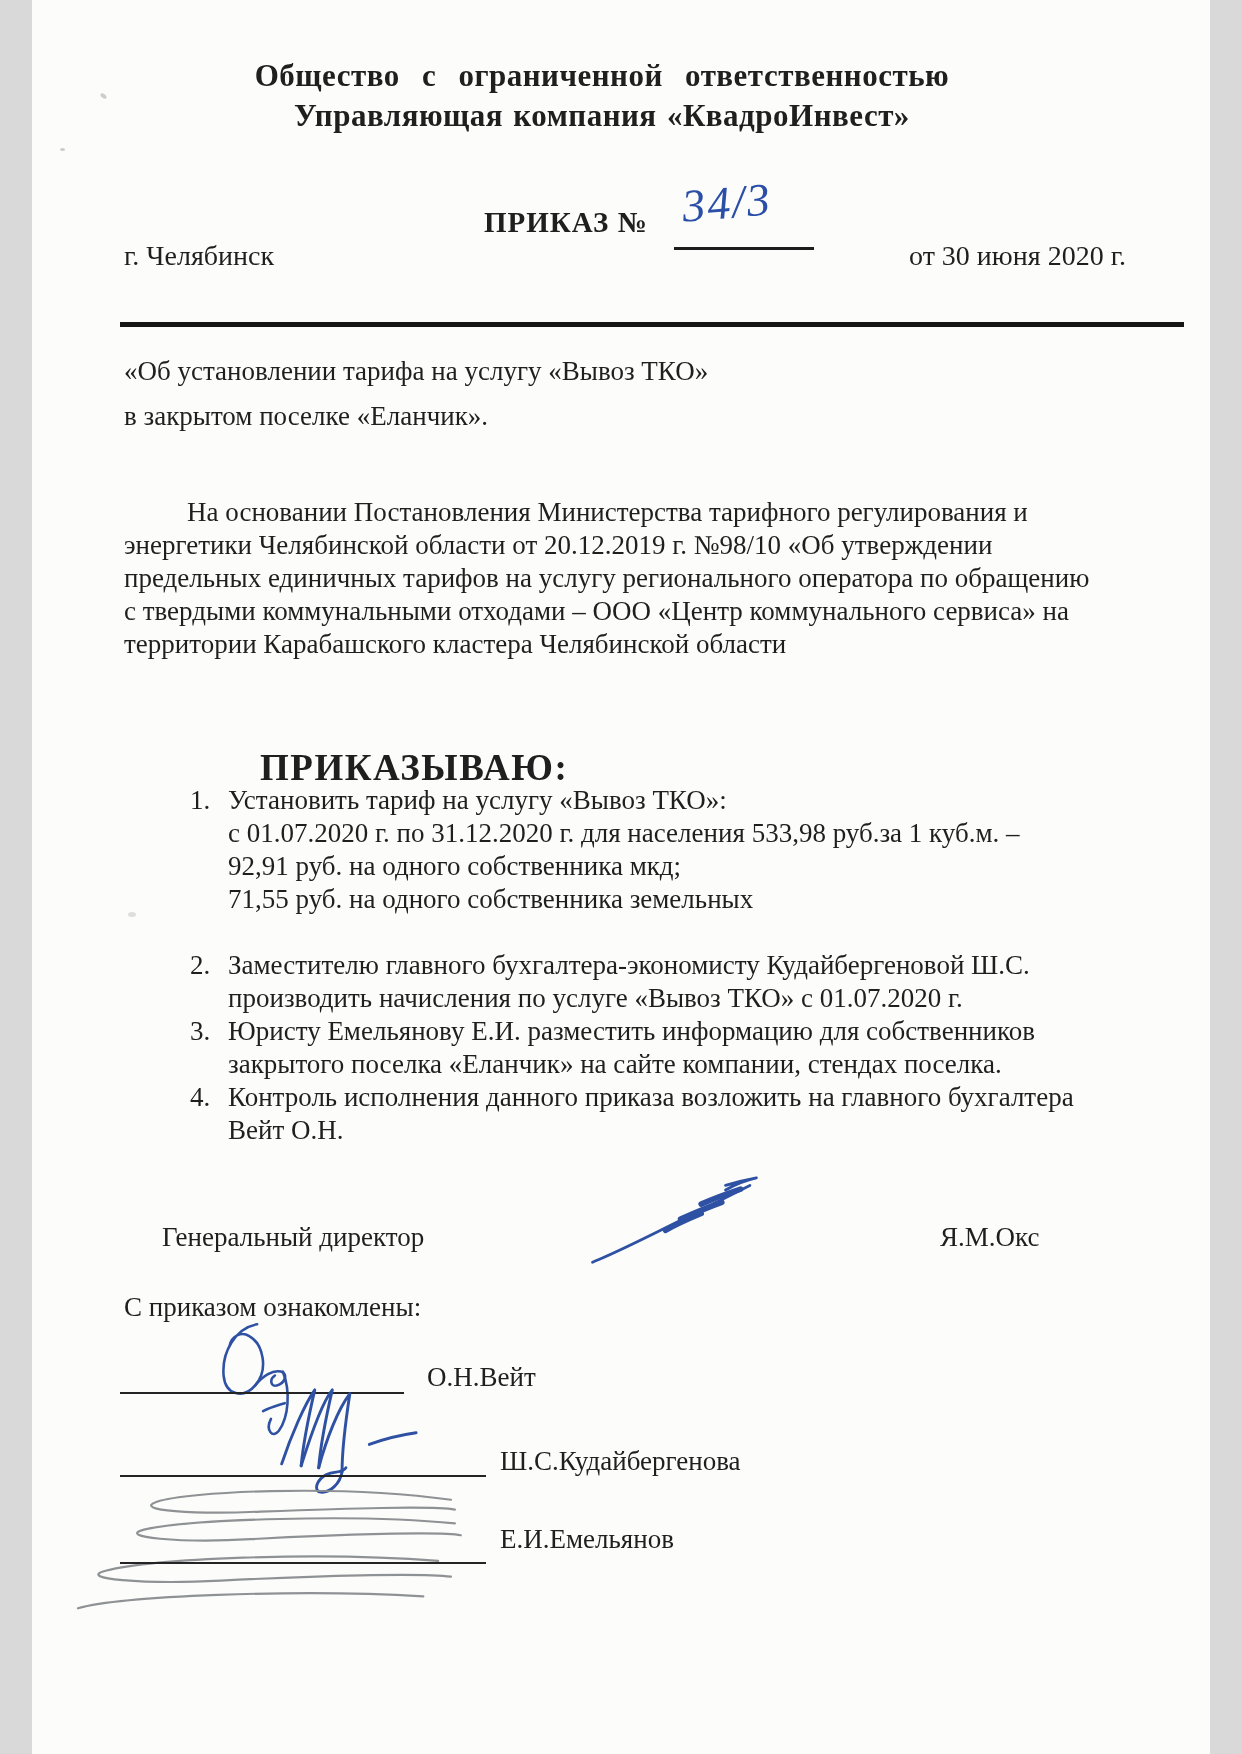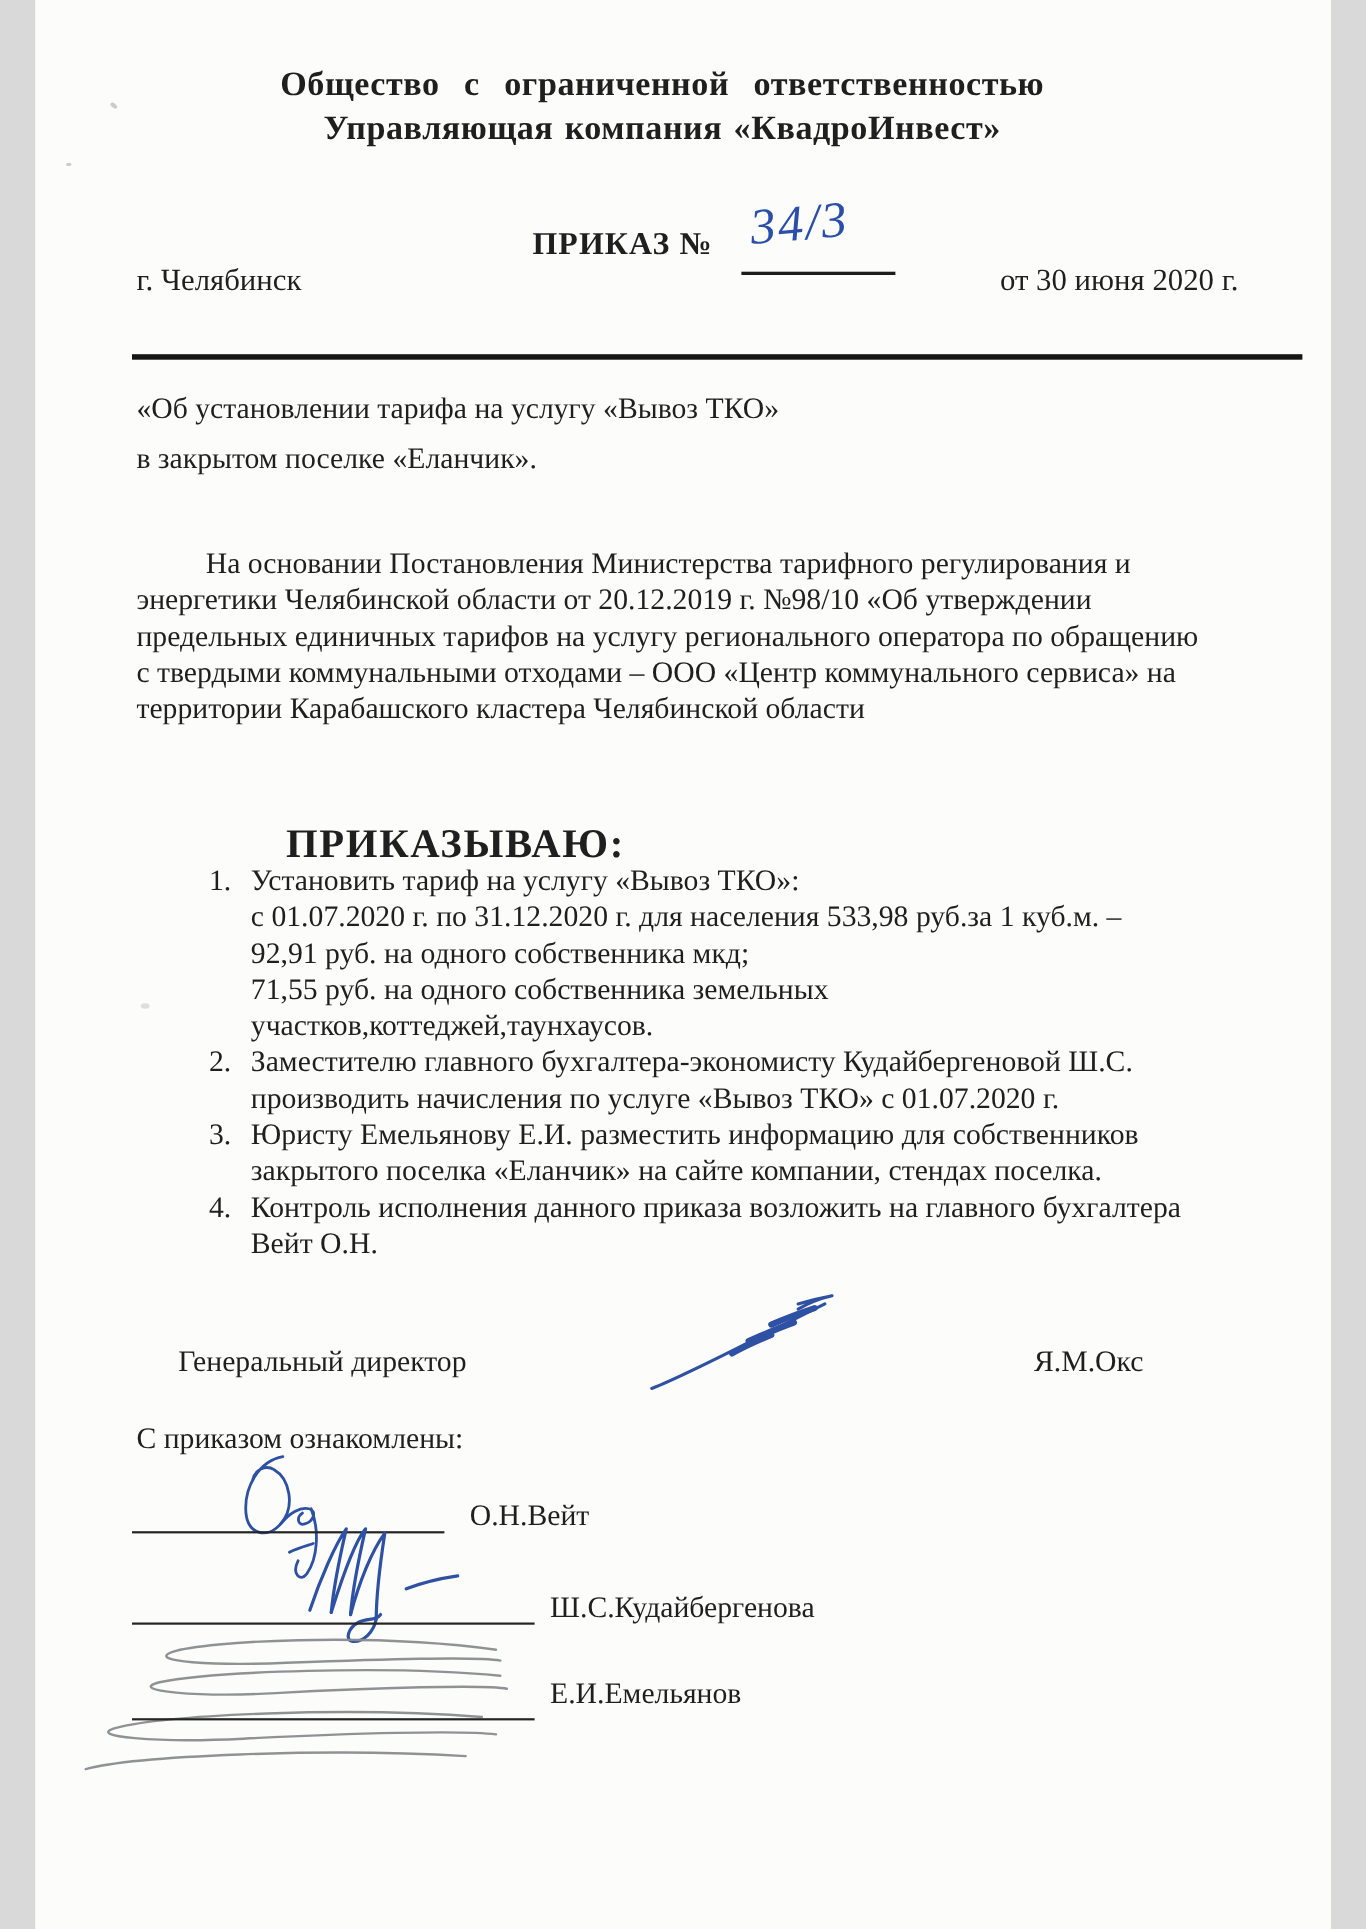--- a/index.html
+++ b/index.html
@@ -61,21 +61,20 @@
   <div class="abs t27" style="left:92px;top:596px;">с твердыми коммунальными отходами – ООО «Центр коммунального сервиса» на</div>
   <div class="abs t27" style="left:92px;top:629px;">территории Карабашского кластера Челябинской области</div>
 
   <div class="abs resolve">ПРИКАЗЫВАЮ:</div>
 
   <div class="abs t27 li-num" style="top:785px;">1.</div>
   <div class="abs t27 li-text" style="top:785px;">Установить тариф на услугу «Вывоз ТКО»:</div>
   <div class="abs t27 li-text" style="top:818px;">с 01.07.2020 г. по 31.12.2020 г. для населения 533,98 руб.за 1 куб.м. –</div>
   <div class="abs t27 li-text" style="top:851px;">92,91 руб. на одного собственника мкд;</div>
   <div class="abs t27 li-text" style="top:884px;">71,55 руб. на одного собственника земельных</div>
-  <div class="abs t27 li-text" style="top:917px;">участков,коттеджей,таунхаусов.</div>
 
   <div class="abs t27 li-num" style="top:950px;">2.</div>
   <div class="abs t27 li-text" style="top:950px;">Заместителю главного бухгалтера-экономисту Кудайбергеновой Ш.С.</div>
   <div class="abs t27 li-text" style="top:983px;">производить начисления по услуге «Вывоз ТКО» с 01.07.2020 г.</div>
 
   <div class="abs t27 li-num" style="top:1016px;">3.</div>
   <div class="abs t27 li-text" style="top:1016px;">Юристу Емельянову Е.И. разместить информацию для собственников</div>
   <div class="abs t27 li-text" style="top:1049px;">закрытого поселка «Еланчик» на сайте компании, стендах поселка.</div>
 
   <div class="abs t27 li-num" style="top:1082px;">4.</div>

